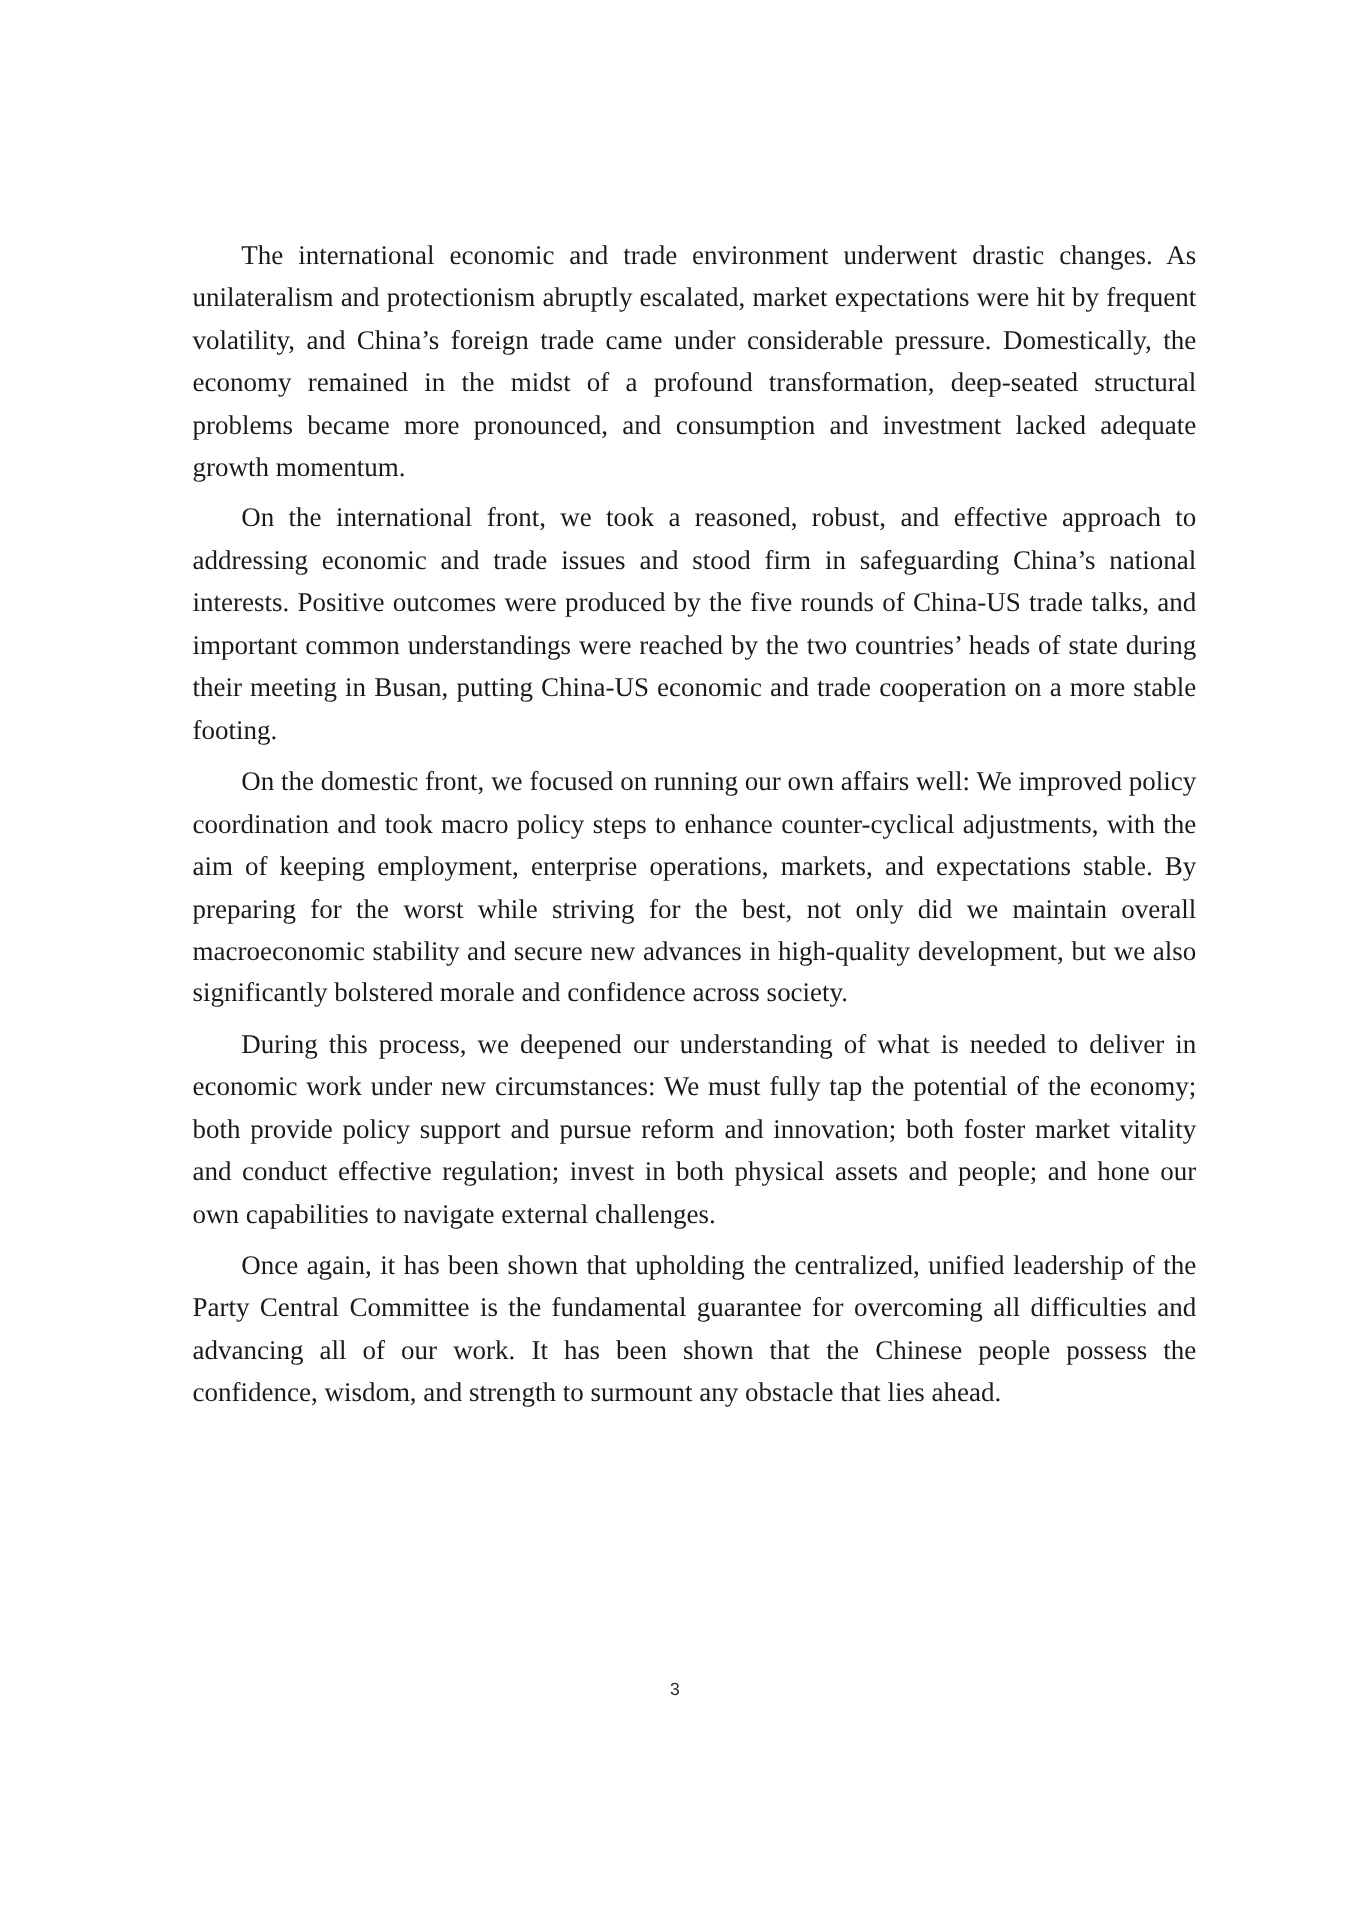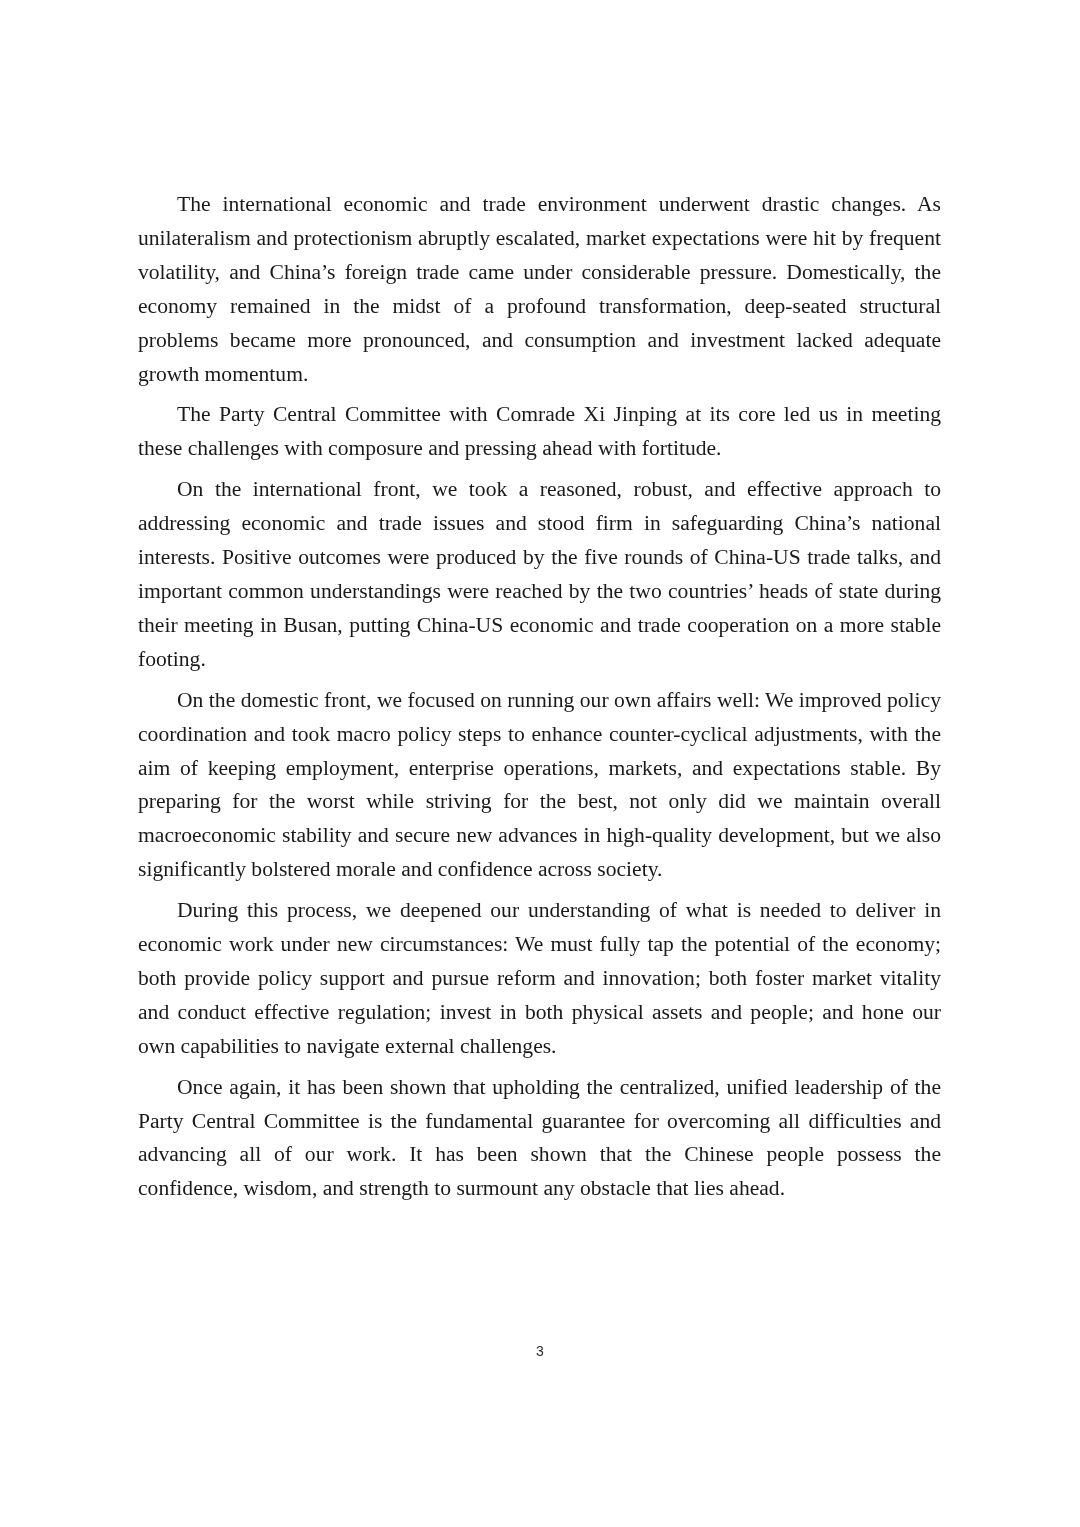--- a/index.html
+++ b/index.html
@@ -8,21 +8,21 @@
       background: #ffffff;
     }
     body {
       width: 1080px;
       height: 1527px;
       position: relative;
       overflow: hidden;
     }
     .page {
       position: absolute;
-      left: 138px;
+      left: 154px;
       top: 188px;
       width: 803px;
       color: #1a1a1a;
       font-family: "Liberation Serif", "DejaVu Serif", serif;
       font-size: 21.6px;
       line-height: 33.9px;
     }
     .page p {
       margin: 0 0 7px 0;
       text-align: justify;
@@ -38,20 +38,19 @@
       font-family: "Liberation Sans", "DejaVu Sans", sans-serif;
       font-size: 14px;
       color: #2a2a2a;
     }
   </style>
 </head>
 <body>
 
 <div class="page">
   <p>The international economic and trade environment underwent drastic changes. As unilateralism and protectionism abruptly escalated, market expectations were hit by frequent volatility, and China’s foreign trade came under considerable pressure. Domestically, the economy remained in the midst of a profound transformation, deep-seated structural problems became more pronounced, and consumption and investment lacked adequate growth momentum.</p>
-  <p>The Party Central Committee with Comrade Xi Jinping at its core led us in meeting these challenges with composure and pressing ahead with fortitude.</p>
   <p>On the international front, we took a reasoned, robust, and effective approach to addressing economic and trade issues and stood firm in safeguarding China’s national interests. Positive outcomes were produced by the five rounds of China-US trade talks, and important common understandings were reached by the two countries’ heads of state during their meeting in Busan, putting China-US economic and trade cooperation on a more stable footing.</p>
   <p>On the domestic front, we focused on running our own affairs well: We improved policy coordination and took macro policy steps to enhance counter-cyclical adjustments, with the aim of keeping employment, enterprise operations, markets, and expectations stable. By preparing for the worst while striving for the best, not only did we maintain overall macroeconomic stability and secure new advances in high-quality development, but we also significantly bolstered morale and confidence across society.</p>
   <p>During this process, we deepened our understanding of what is needed to deliver in economic work under new circumstances: We must fully tap the potential of the economy; both provide policy support and pursue reform and innovation; both foster market vitality and conduct effective regulation; invest in both physical assets and people; and hone our own capabilities to navigate external challenges.</p>
   <p>Once again, it has been shown that upholding the centralized, unified leadership of the Party Central Committee is the fundamental guarantee for overcoming all difficulties and advancing all of our work. It has been shown that the Chinese people possess the confidence, wisdom, and strength to surmount any obstacle that lies ahead.</p>
 </div>
 
 <div class="page-number">3</div>
 
 </body></html>

